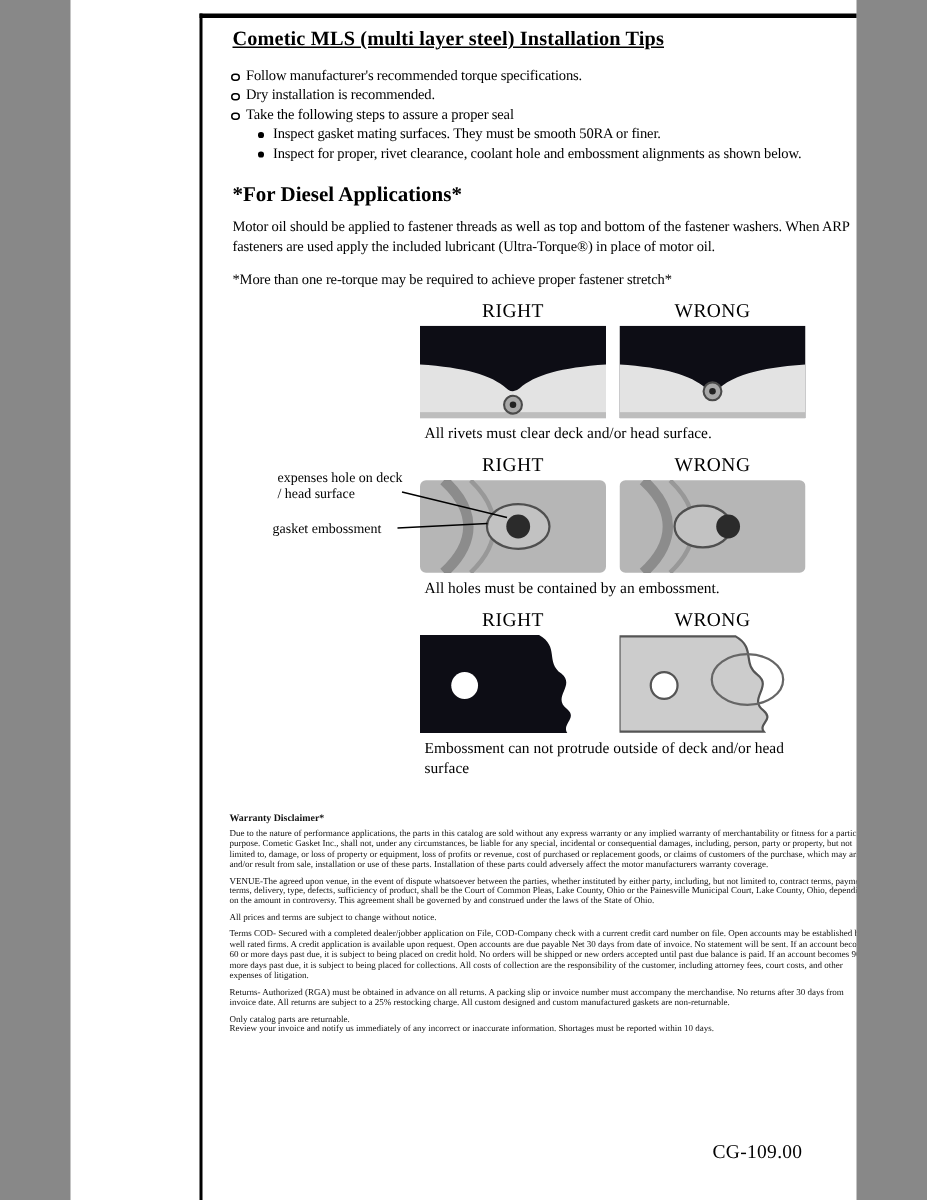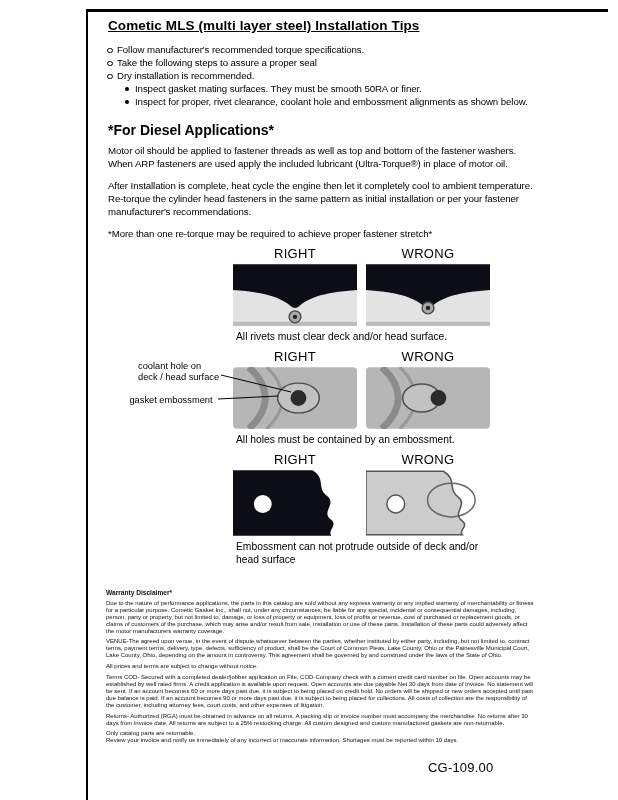--- a/index.html
+++ b/index.html
@@ -1,21 +1,21 @@
 <!DOCTYPE html>
 <html><head>
 <meta charset="utf-8">
 <style>
   html,body { margin:0; padding:0; background:#888; }
   .page {
     position:relative;
-    width:618px; height:800px;
+    width:524px; height:800px;
     margin:0 auto;
     background:#ffffff;
-    font-family:Liberation Sans, sans-serif;
+    font-family:Liberation Serif, serif;
     color:#000;
     overflow:hidden;
   }
   .rule-h { position:absolute; left:86px; top:9px; width:522px; height:3px; background:#000; }
   .rule-v { position:absolute; left:86px; top:9px; width:2px; height:791px; background:#000; }
 
   .content { position:absolute; left:106px; top:18px; width:428px; }
 
   h1.title {
     font-size:13.5px; font-weight:bold; margin:0 0 10px 2px;
@@ -95,31 +95,30 @@
 <div class="page">
   <div class="rule-h"></div>
   <div class="rule-v"></div>
 
   <div class="content">
 
     <h1 class="title">Cometic MLS (multi layer steel) Installation Tips</h1>
 
     <ul class="bullets">
       <li>Follow manufacturer's recommended torque specifications.</li>
+      <li>Dry installation is recommended.</li>
       <li>Take the following steps to assure a proper seal</li>
-      <li>Dry installation is recommended.</li>
     </ul>
     <ul class="sub-bullets">
       <li>Inspect gasket mating surfaces.  They must be smooth 50RA or finer.</li>
       <li>Inspect for proper, rivet clearance, coolant hole and embossment alignments as shown below.</li>
     </ul>
 
     <h2 class="diesel-head">*For Diesel Applications*</h2>
     <p class="body">Motor oil should be applied to fastener threads as well as top and bottom of the fastener washers. When ARP fasteners are used apply the included lubricant (Ultra-Torque®) in place of motor oil.</p>
-    <p class="body">After Installation is complete, heat cycle the engine then let it completely cool to ambient temperature. Re-torque the cylinder head fasteners in the same pattern as initial installation or per your fastener manufacturer's recommendations.</p>
     <p class="body note">*More than one re-torque may be required to achieve proper fastener stretch*</p>
 
     <div class="diagrams">
 
       <div class="dg-row">
         <div class="dgrid">
           <div class="dg-head">RIGHT</div>
           <div class="dg-head">WRONG</div>
           <div class="dg-img">
             <svg viewBox="0 0 125 62" width="124" height="62">
@@ -137,21 +136,21 @@
               <rect y="58" width="125" height="4" fill="#bdbdbd"></rect>
               <circle cx="62.5" cy="44" r="6" fill="#a8a8a8" stroke="#4a4a4a" stroke-width="1.4"></circle>
               <circle cx="62.5" cy="44" r="2.2" fill="#222"></circle>
             </svg>
           </div>
           <div class="dg-caption">All rivets must clear deck and/or head surface.</div>
         </div>
       </div>
 
       <div class="dg-row">
-        <div class="callout coolant">coolant hole on deck / head surface</div>
+        <div class="callout coolant">expenses hole on deck / head surface</div>
         <div class="callout emboss">gasket embossment</div>
         <svg class="pointer-overlay" viewBox="0 0 92 46">
           <line x1="12" y1="12" x2="82" y2="29" stroke="#000" stroke-width="1"></line>
           <line x1="9" y1="36" x2="69" y2="33" stroke="#000" stroke-width="1"></line>
         </svg>
         <div class="dgrid">
           <div class="dg-head">RIGHT</div>
           <div class="dg-head">WRONG</div>
           <div class="dg-img">
             <svg viewBox="0 0 125 62" width="124" height="62">

